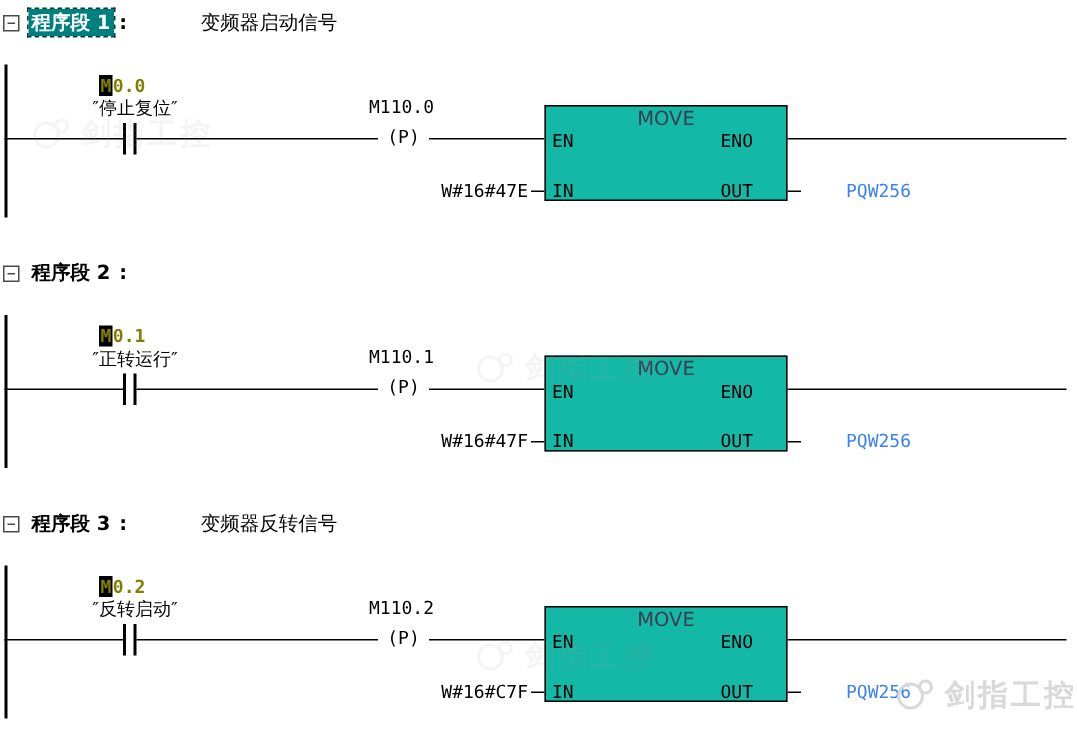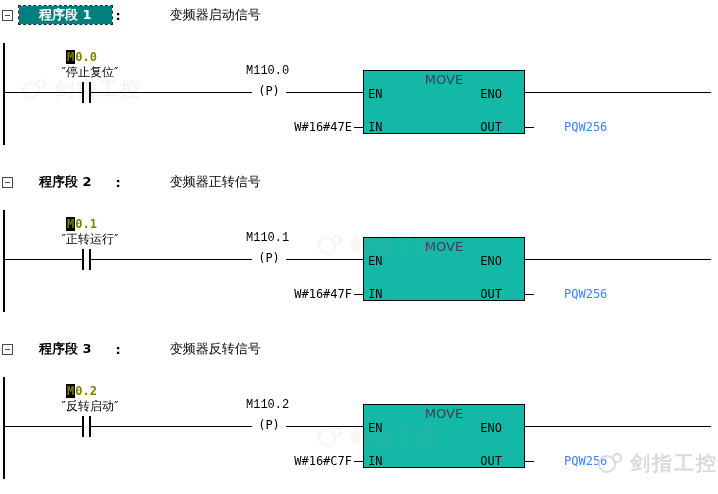--- a/index.html
+++ b/index.html
@@ -10,21 +10,21 @@
   .network { position:absolute; left:0; width:718px; height:167px; }
   .net-0 { top:0; } .net-1 { top:167px; } .net-2 { top:334px; }
 
   
   .net-header { position:absolute; left:2px; top:6px; height:18px;
                 display:flex; align-items:center; white-space:nowrap; }
   .collapse-box { width:11px; height:11px; border:1px solid #4a4a4a; background:#fff;
                   position:relative; margin-right:6px; flex:0 0 auto; }
   .collapse-box::after { content:""; position:absolute; left:2px; right:2px; top:4px;
                          height:1px; background:#4a4a4a; }
-  .net-title { font-size:13px; font-weight:bold; color:#000; padding:0 20px; }
+  .net-title { font-size:13px; font-weight:bold; color:#000; padding:0 2px; }
   .net-title.selected { background:#007f7f; color:#fff; outline:1px dashed #013f3f; }
   .net-colon { font-size:13px; font-weight:bold; color:#000; margin:0 5px 0 4px; }
   .net-comment { font-size:13px; color:#000;margin-left:44px; }
 
   
   .rail  { position:absolute; left:3px; top:43px; width:2px; height:102px; background:#000; }
   .wire  { position:absolute; height:1px; background:#000; }
   .wire-a { left:3px;   top:92px; width:80px; }
   .wire-b { left:91px;  top:92px; width:272px; }
   .wire-c { left:525px; top:92px; width:186px; }
@@ -35,21 +35,21 @@
   .bar-l { left:82px; } .bar-r { left:89px; }
 
   .mono { font-family:"DejaVu Sans Mono","Liberation Mono",monospace; font-size:12px; }
 
   .contact-label { position:absolute; left:66px; top:50px; color:#808000;
                    font-weight:bold; letter-spacing:0; }
   .addr-head { background:#000; color:#808000; padding:0 1px; }
   .contact-symbol { position:absolute; left:48px; top:64px; width:84px;
                     text-align:center; font-size:12px; color:#000; white-space:nowrap; }
 
-  .coil-label { position:absolute; left:246px; top:64px; color:#000;font-family:Liberation Mono, monospace; }
+  .coil-label { position:absolute; left:246px; top:64px; color:#000; }
   .coil { position:absolute; left:252px; top:84px; width:34px; text-align:center;
           background:#fff; color:#000; padding:0 1px; }
 
   .move-box { position:absolute; left:363px; top:70px; width:162px; height:64px;
               border:1px solid #000; background:#14b8a6; }
   .move-title { position:absolute; left:0; right:0; top:1px; text-align:center;
                 font-size:13px; color:#3d3d50; font-family:"DejaVu Sans",sans-serif; }
   .pin { position:absolute; color:#000; }
   .pin-en  { left:4px;  top:16px; }
   .pin-eno { right:22px; top:16px; }
@@ -108,21 +108,20 @@
     </div>
     <div class="in-value mono">W#16#47E</div>
     <div class="out-value mono">PQW256</div>
   </div>
 
   <div class="network net-1">
     <div class="net-header">
       <span class="collapse-box"></span>
       <span class="net-title">程序段 2</span>
       <span class="net-colon">:</span>
-      <span class="net-comment">变频器正转信号</span>
     </div>
     <div class="rail"></div>
     <div class="wire wire-a"></div>
     <div class="wire wire-b"></div>
     <div class="wire wire-c"></div>
     <div class="wire stub-in"></div>
     <div class="wire stub-out"></div>
     <div class="contact-bar bar-l"></div>
     <div class="contact-bar bar-r"></div>
     <div class="contact-label mono"><span class="addr-head">M</span><span>0.1</span></div>

